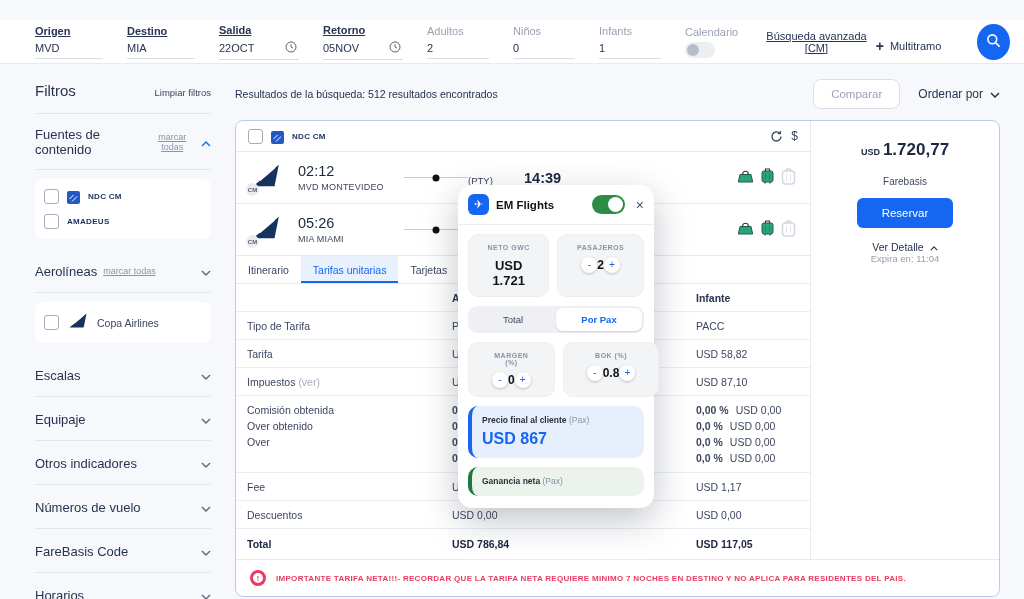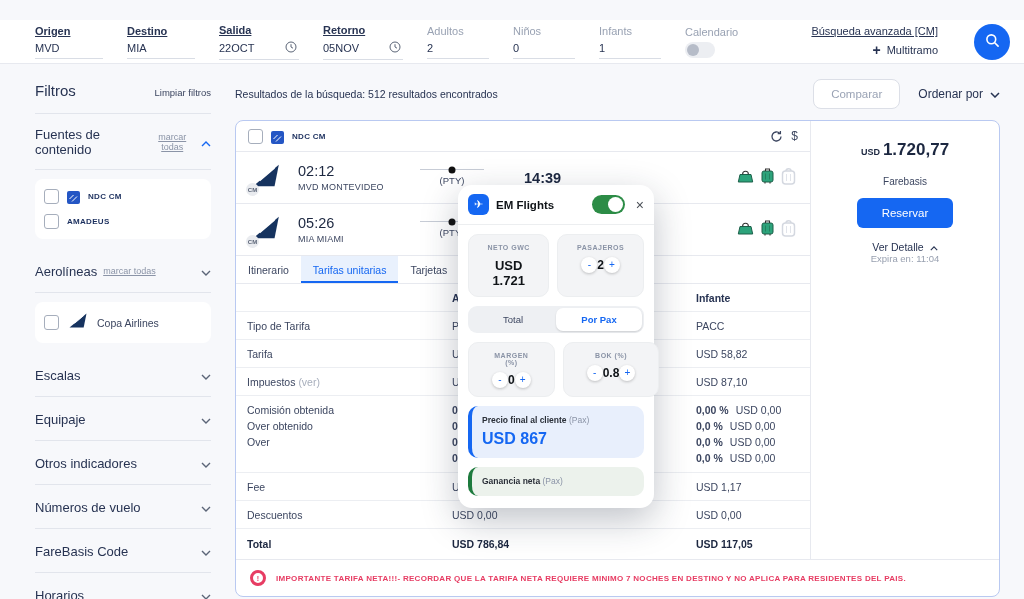--- a/index.html
+++ b/index.html
@@ -12,21 +12,21 @@
   .topbar { position:absolute; top:0; left:0; width:1024px; height:44px; background:#fff;
     border-bottom:1px solid #e7e9ef; display:flex; align-items:center; padding:0 14px 0 35px; gap:24px; z-index:5;margin-top:20px;}
   .field { display:flex; flex-direction:column; gap:4px; }
   .f-label { font-size:11px; font-weight:bold; color:#273352; text-decoration:underline; }
   .f-label.muted { color:#99a2b3; font-weight:normal; text-decoration:none; }
   .f-value { font-size:11px; color:#273352; border-bottom:1px solid #d9dde5; padding:1px 2px 4px 0;
     display:flex; justify-content:space-between; align-items:center; }
   .w70{width:68px}.w88{width:80px}.w60{width:62px}
   .toggle-off { width:30px; height:16px; border-radius:9px; background:#eceef2; position:relative; border:none; cursor:pointer;}
   .toggle-off .knob { position:absolute; left:2px; top:2px; width:12px; height:12px; border-radius:50%; background:#b6bcc8; }
-  .adv { margin-left:auto; display:flex; flex-direction:column; align-items:flex-end; gap:5px; }
+  .adv { margin-left:auto; display:flex; flex-direction:row; align-items:flex-end; gap:5px; }
   .adv-link { font-size:11px; color:#273352; text-decoration:underline; background:none; border:none; cursor:pointer; font-family:inherit;}
   .multi { font-size:11px; color:#273352; display:flex; align-items:center; gap:6px; background:none; border:none; cursor:pointer; font-family:inherit;}
   .multi .plus { font-size:14px; font-weight:bold; }
   .search-btn { width:36px; height:36px; border-radius:50%; background:#1567f2; border:none; cursor:pointer;
     display:flex; align-items:center; justify-content:center; margin-left:12px; }
   
   .sidebar { position:absolute; left:35px; top:82px; width:176px; }
   .sb-head { display:flex; justify-content:space-between; align-items:baseline; padding-bottom:14px; border-bottom:1px solid #e2e5ec;}
   .sb-title { font-size:15px; color:#273352; font-weight:normal; }
   .sb-clear { font-size:9.5px; color:#3c4660; background:none; border:none; cursor:pointer; font-family:inherit;}
@@ -56,21 +56,21 @@
   .src-mini { width:13px; height:13px; flex:none;}
   .hicon { background:none; border:none; cursor:pointer; display:flex; align-items:center; font-family:inherit;}
   .dollar { font-size:12px; color:#3c4660; }
   .leg { display:flex; align-items:center; height:52px; padding:0 14px; border-bottom:1px solid #e7e9ef; }
   .leg-logo { width:48px; position:relative; }
   .cm-badge { position:absolute; left:-4px; bottom:-3px; width:13px; height:13px; border-radius:50%;
     background:#e9ebef; color:#5b6577; font-size:6px; font-weight:bold; display:flex; align-items:center; justify-content:center;}
   .leg-times { width:106px; }
   .time { font-size:14.5px; font-weight:normal; color:#1c2740; }
   .city { font-size:9px; color:#3c4660; margin-top:3px; letter-spacing:.2px;}
-  .route { width:96px; display:flex; flex-direction:column; align-items:center; margin-right:24px;}
+  .route { width:96px; display:flex; flex-direction:row; align-items:center; margin-right:24px;}
   .route-line { width:64px; height:1px; background:#c7ccd6; position:relative; }
   .route-dot { position:absolute; left:50%; top:50%; transform:translate(-50%,-50%); width:7px; height:7px; border-radius:50%; background:#111;}
   .route-stop { font-size:9.5px; color:#3c4660; margin-top:5px; }
   .arr { font-size:14.5px; font-weight:bold; color:#1c2740; width:60px;}
   .bags { margin-left:auto; display:flex; gap:7px; align-items:center; }
   
   .tabs { display:flex; border-bottom:1px solid #e7e9ef; }
   .tab { font-size:10.5px; color:#3c4660; padding:8px 12px 7px; background:none; border:none; cursor:pointer; font-family:inherit;}
   .tab.active { color:#1567f2; background:#e9f1fd; border-bottom:2px solid #1567f2; padding-bottom:5px;}
   

